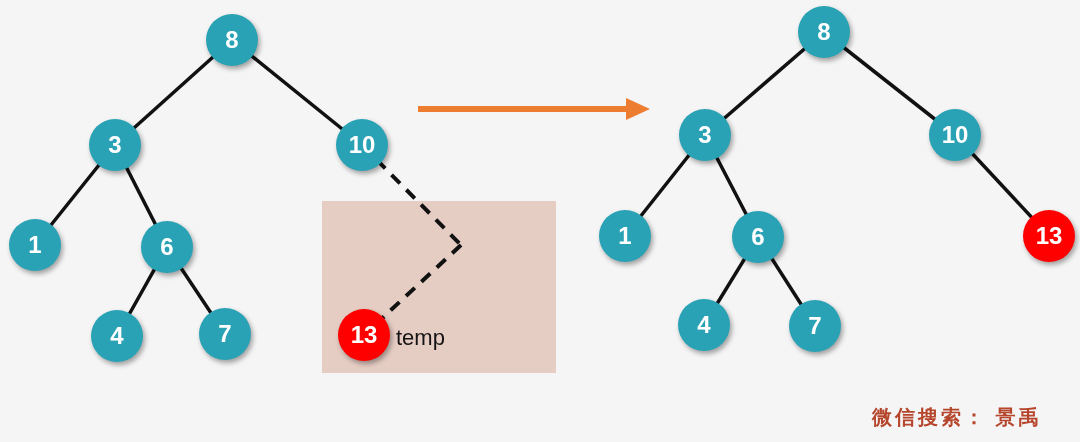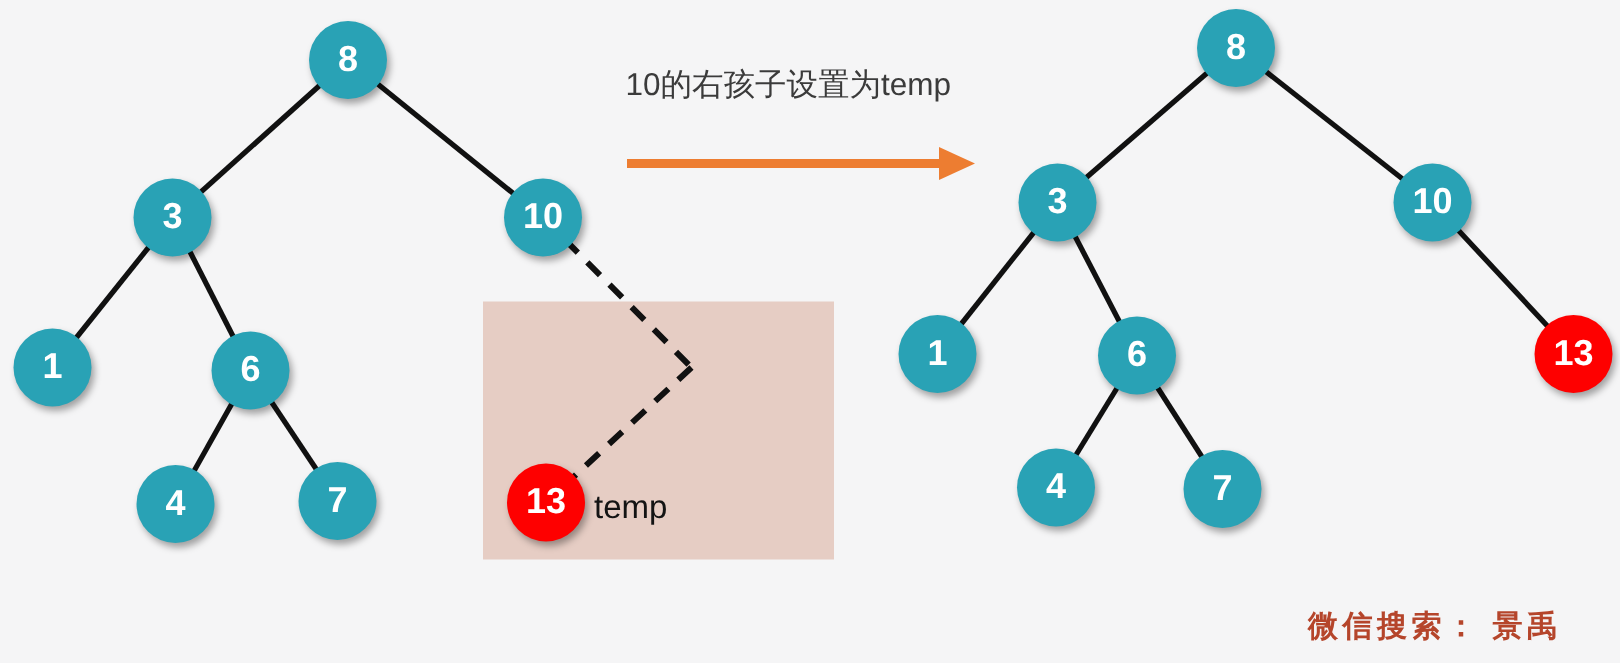--- a/index.html
+++ b/index.html
@@ -57,21 +57,21 @@
     color: #141414;
     z-index: 4;
   }
   .watermark {
     position: absolute;
     left: 872px; top: 404px;
     font-size: 20px;
     font-weight: bold;
     color: #b5452b;
     letter-spacing: 3px;
-    font-family: Liberation Serif, serif;
+    font-family: Liberation Sans, sans-serif;
     z-index: 3;
     white-space: nowrap;
   }
 </style>
 </head>
 <body>
 
 <div class="canvas">
 
   <div class="hl-box"></div>
@@ -102,21 +102,20 @@
       <line x1="955" y1="135" x2="1049" y2="236"></line>
     </g>
 
     <g>
       <line x1="418" y1="109" x2="630" y2="109" stroke="#ed7d31" stroke-width="6"></line>
       <polygon points="626,98 650,109 626,120" fill="#ed7d31"></polygon>
     </g>
   </svg>
 
   <div class="annotation">
-    <div>10的右孩子设置为temp</div>
   </div>
 
   <div class="node" style="left:206px; top:14px;">8</div>
   <div class="node" style="left:89px;  top:119px;">3</div>
   <div class="node" style="left:336px; top:119px;">10</div>
   <div class="node" style="left:9px;   top:219px;">1</div>
   <div class="node" style="left:141px; top:221px;">6</div>
   <div class="node" style="left:91px;  top:310px;">4</div>
   <div class="node" style="left:199px; top:308px;">7</div>
 

